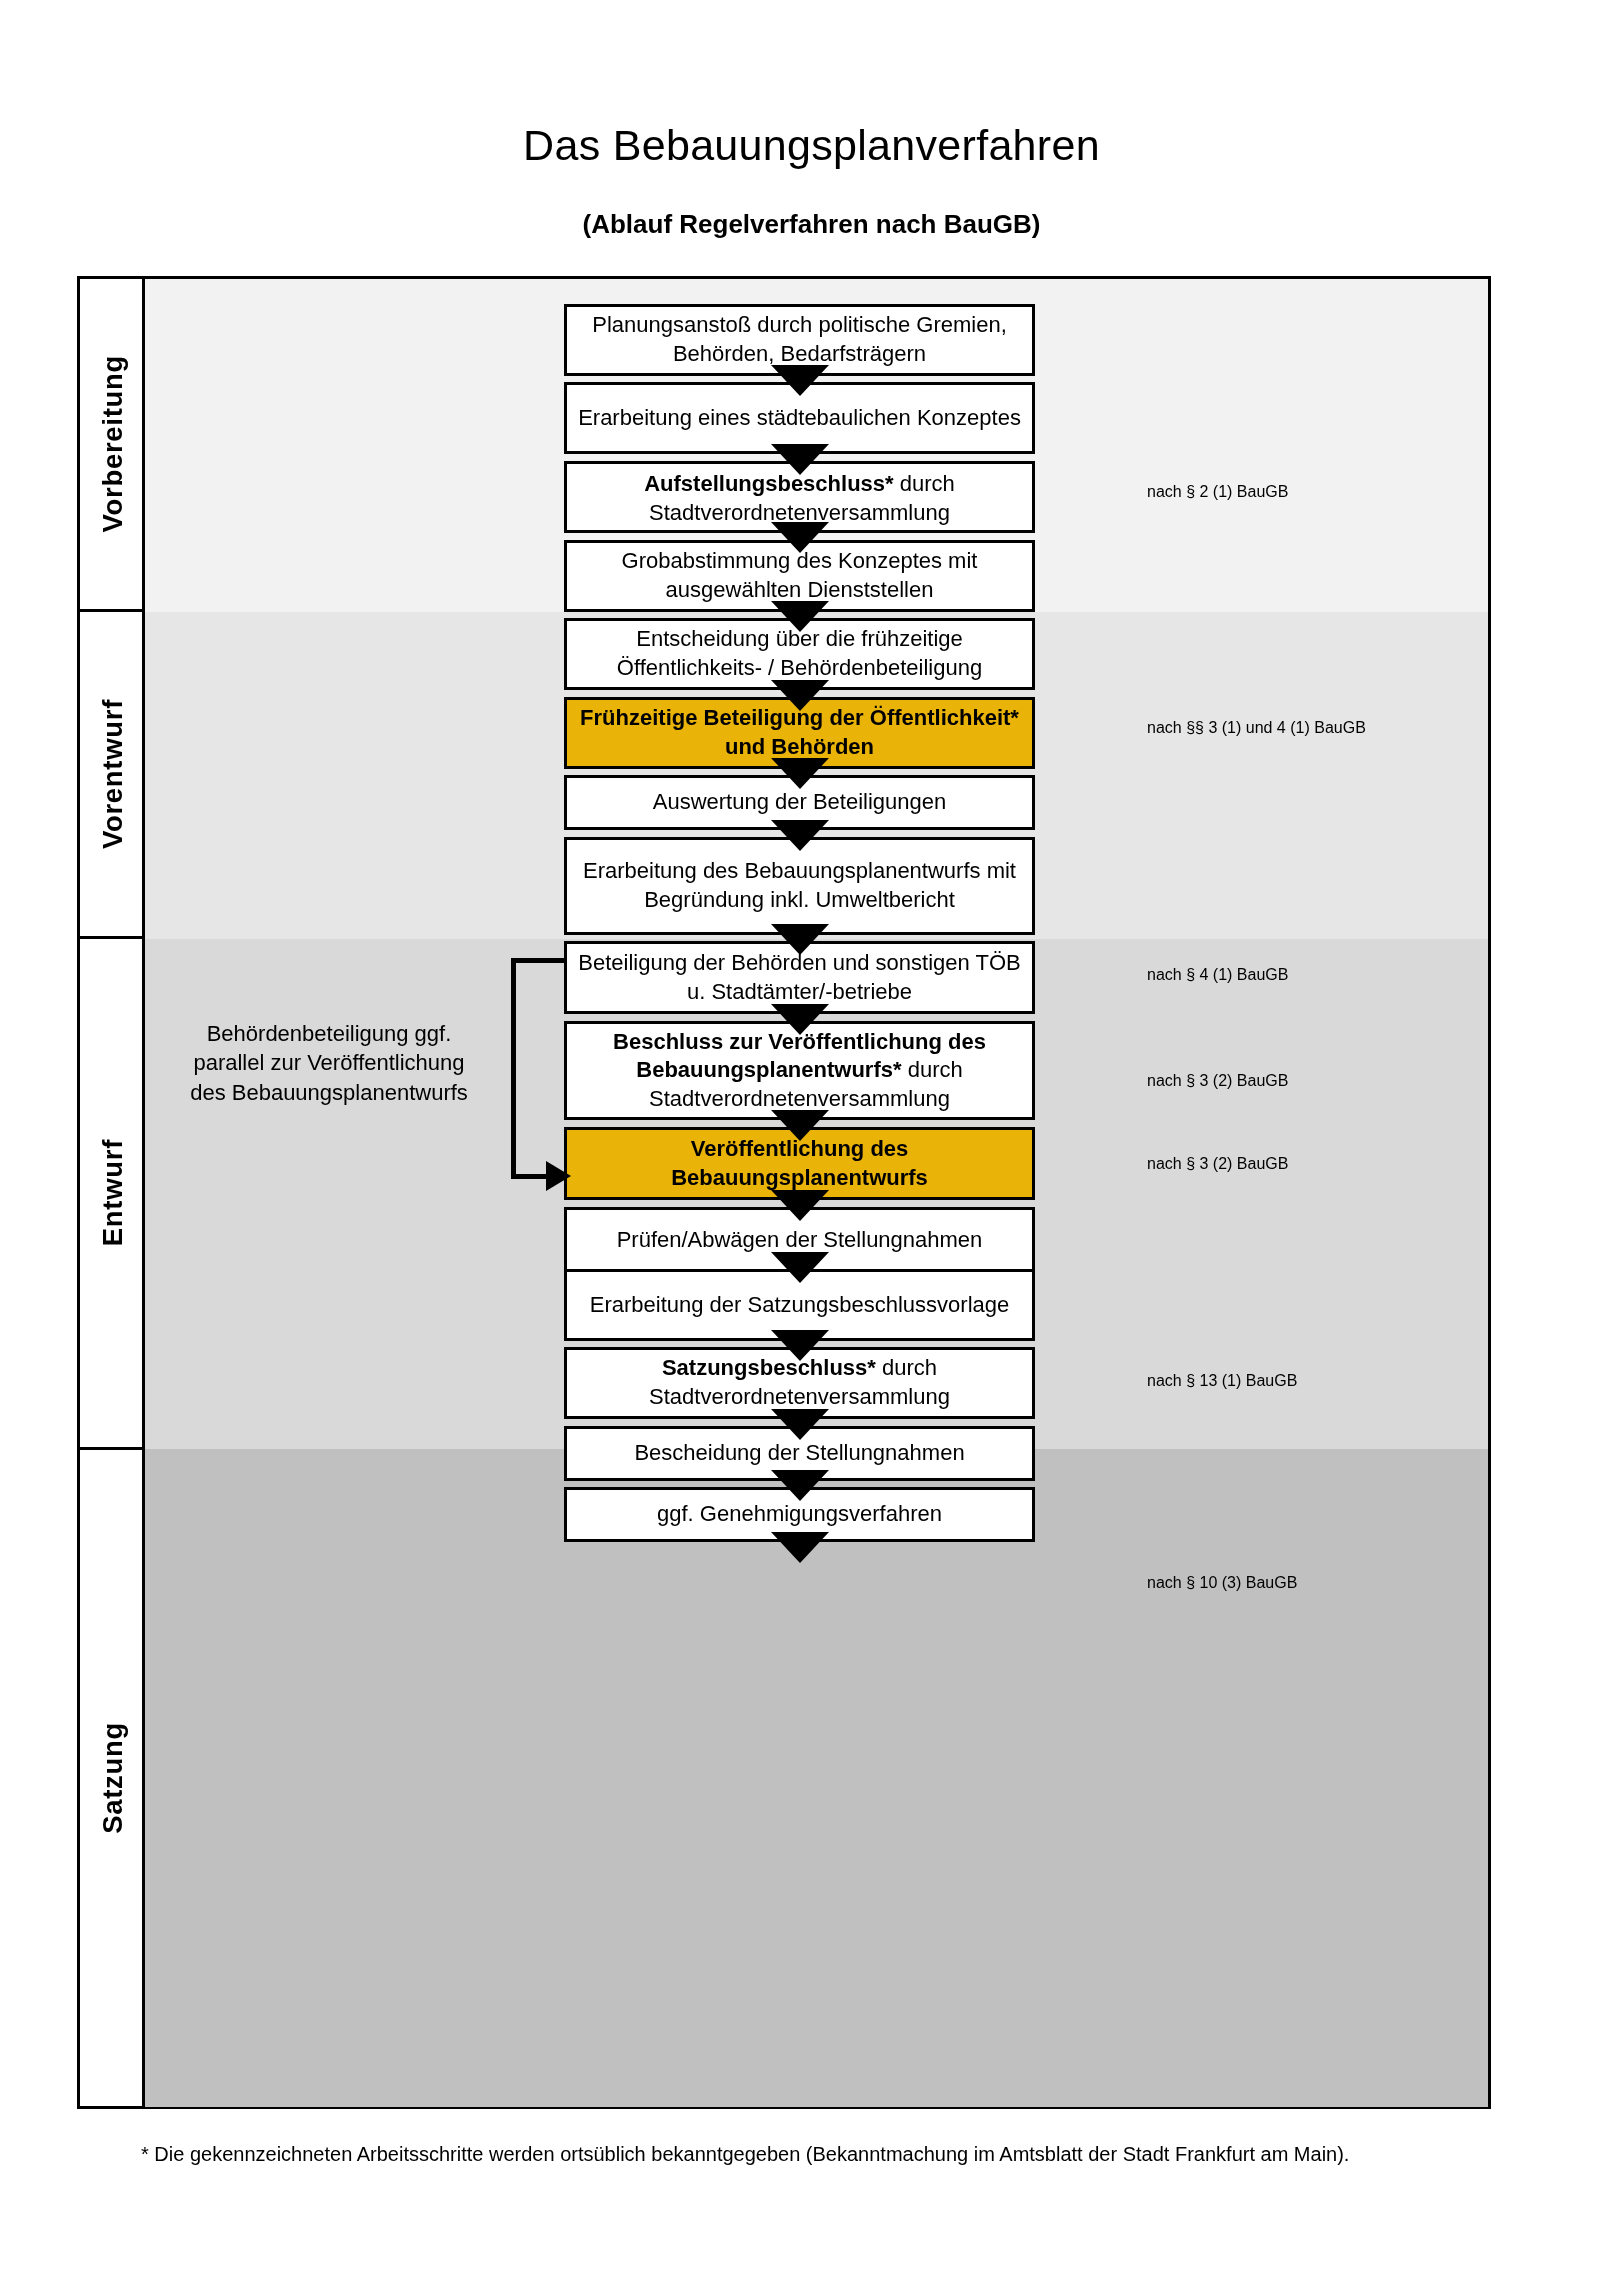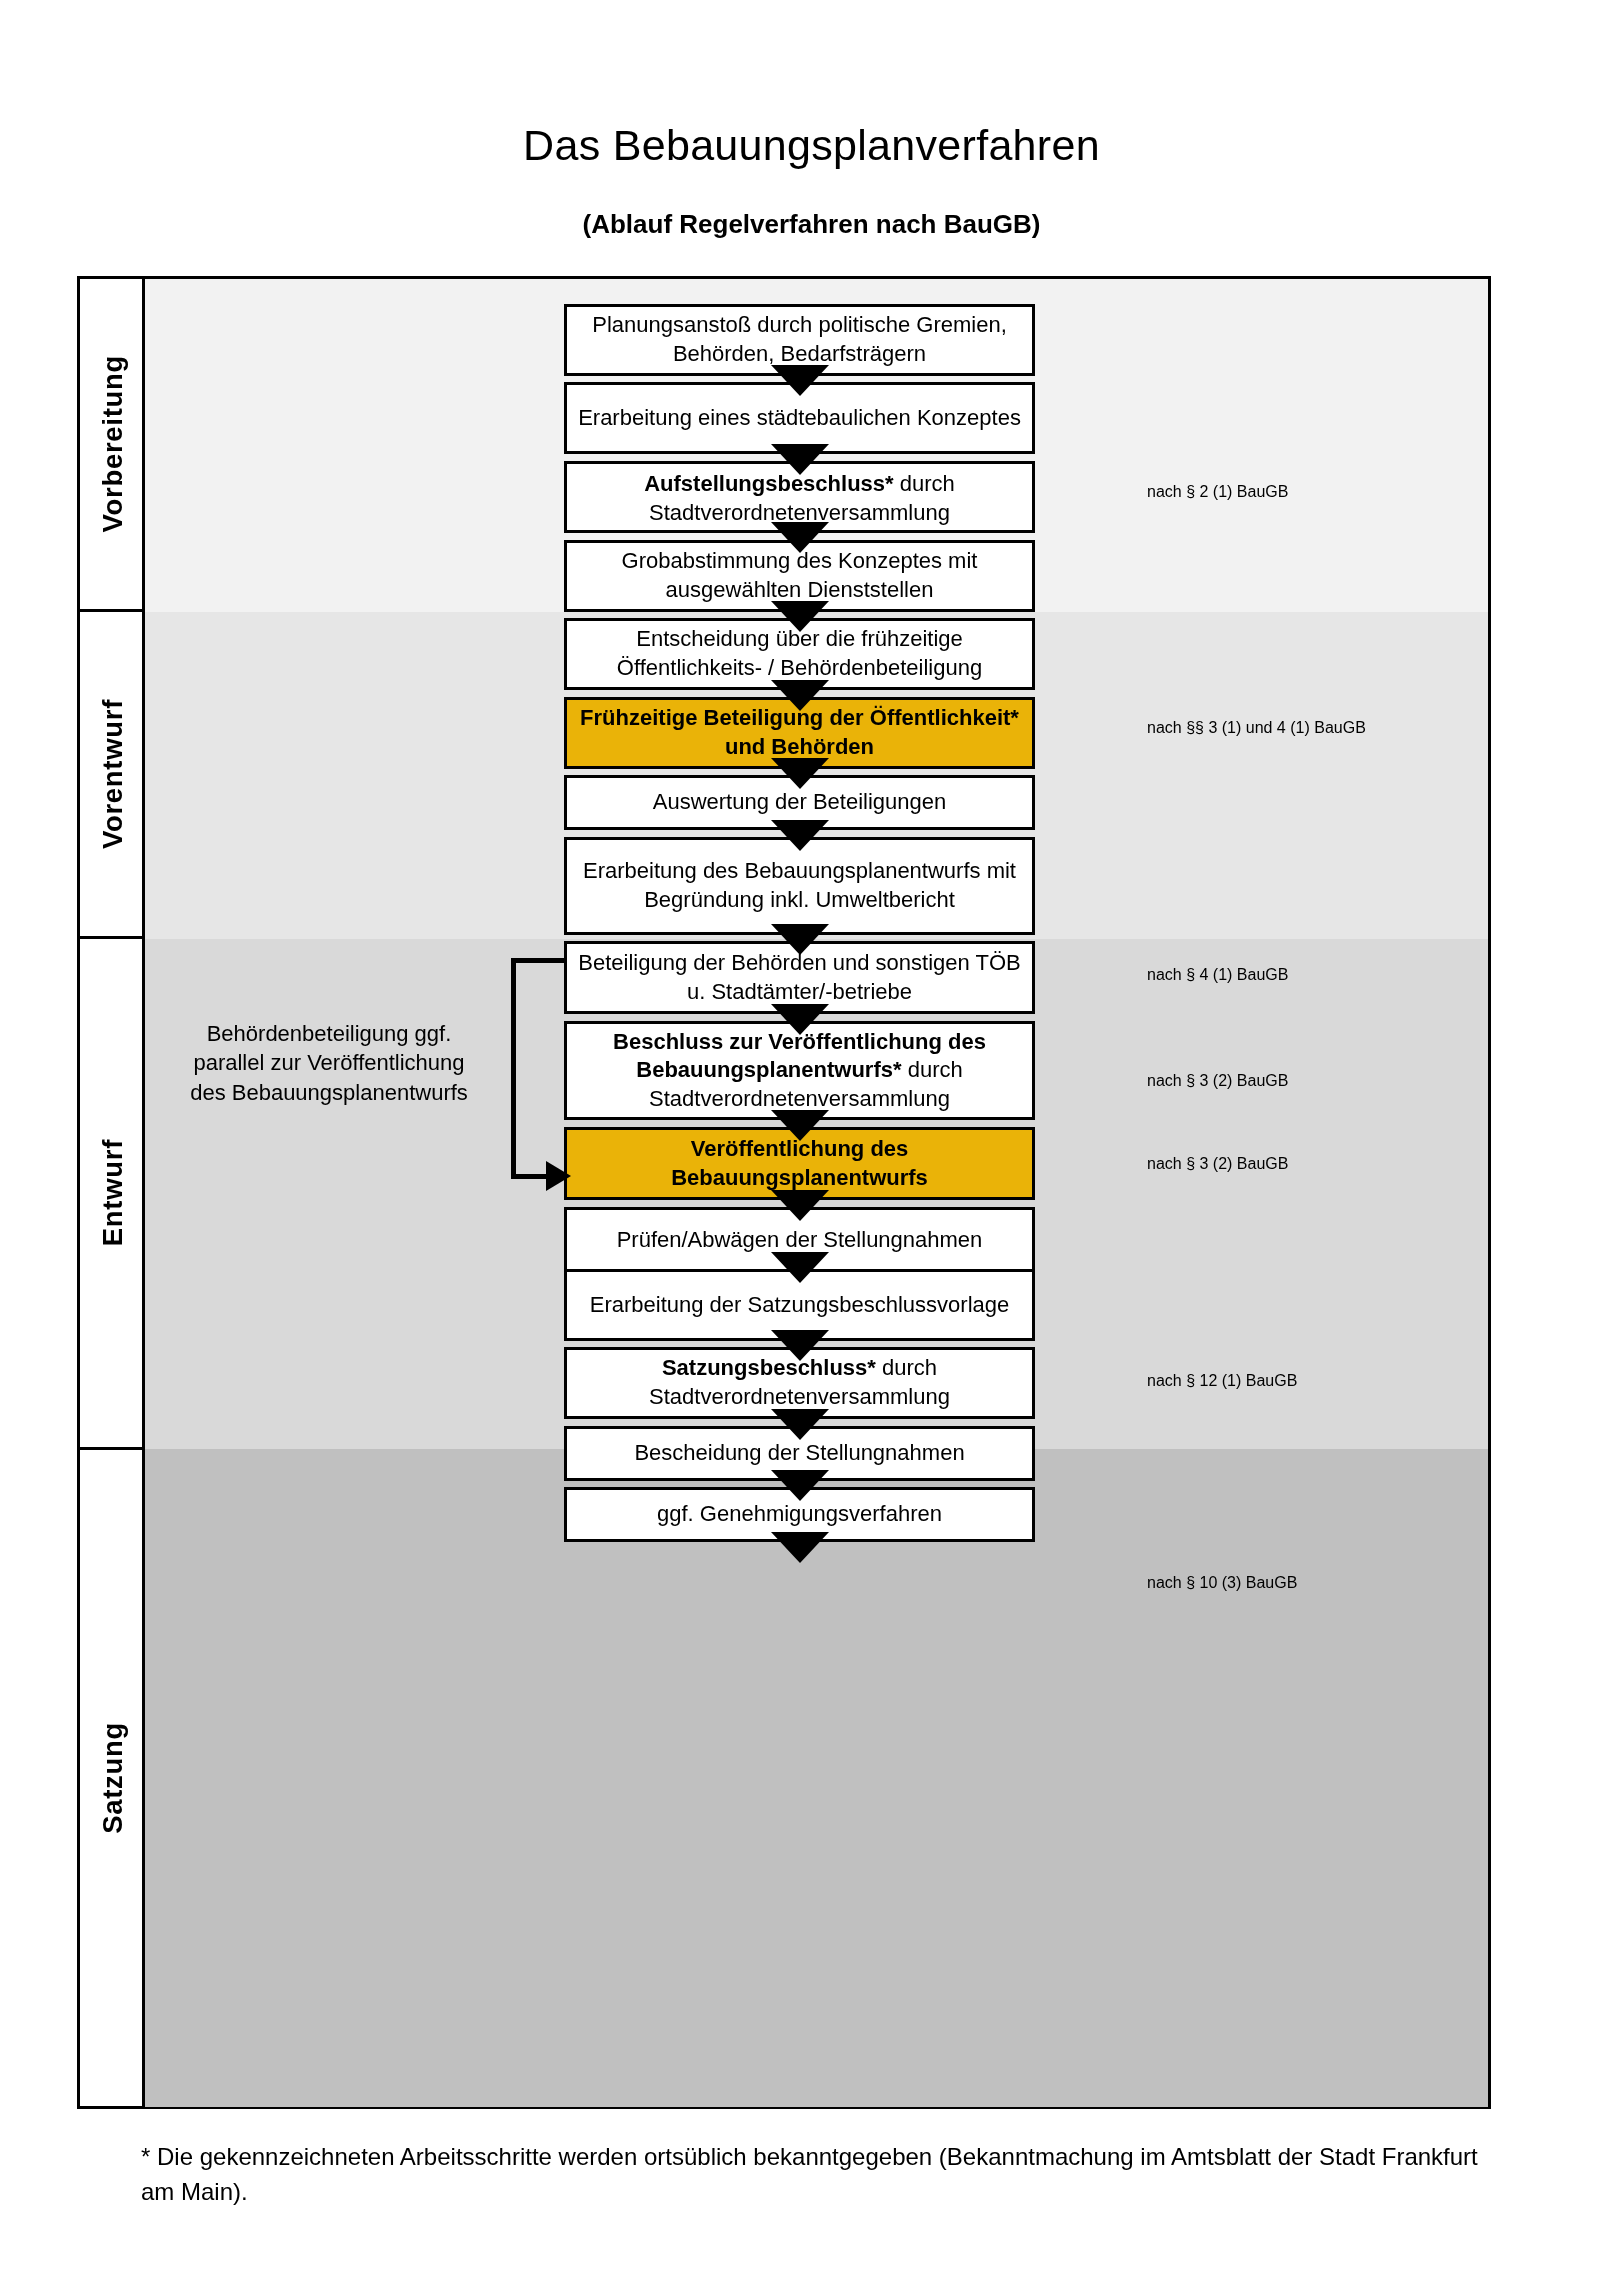--- a/index.html
+++ b/index.html
@@ -110,21 +110,21 @@
     border-top:15.7px solid transparent;
     border-bottom:15.7px solid transparent;
     border-left:25px solid #000;
     z-index:4;
   }
 
   
   #footnote{
     position:absolute;
     left:141px;top:2140px;width:1358px;
-    font-size:24px;line-height:1.45;
+    font-size:20px;line-height:1.45;
   }
 </style>
 </head>
 <body>
 
 <div class="page">
 
   <div id="doc-title">Das Bebauungsplanverfahren</div>
   <div id="doc-subtitle">(Ablauf Regelverfahren nach BauGB)</div>
 
@@ -236,21 +236,21 @@
       <span><span></span><span>ggf. Genehmigungsverfahren</span></span>
     </div>
     <div class="down-arrow" style="left:691px;top:1253px;"></div>
 
 
     <div class="ref" style="left:1067px;top:204px;">nach § 2 (1) BauGB</div>
     <div class="ref" style="left:1067px;top:440px;">nach §§ 3 (1) und 4 (1) BauGB</div>
     <div class="ref" style="left:1067px;top:687px;">nach § 4 (1) BauGB</div>
     <div class="ref" style="left:1067px;top:793px;">nach § 3 (2) BauGB</div>
     <div class="ref" style="left:1067px;top:876px;">nach § 3 (2) BauGB</div>
-    <div class="ref" style="left:1067px;top:1093px;">nach § 12 (1) BauGB</div>
+    <div class="ref" style="left:1067px;top:1093px;">nach § 13 (1) BauGB</div>
     <div class="ref" style="left:1067px;top:1295px;">nach § 10 (3) BauGB</div>
 
   </div>
 
   <div id="footnote">* Die gekennzeichneten Arbeitsschritte werden ortsüblich bekanntgegeben (Bekanntmachung im Amtsblatt  der Stadt Frankfurt am Main).</div>
 
 </div>
 
 
 </body></html>

